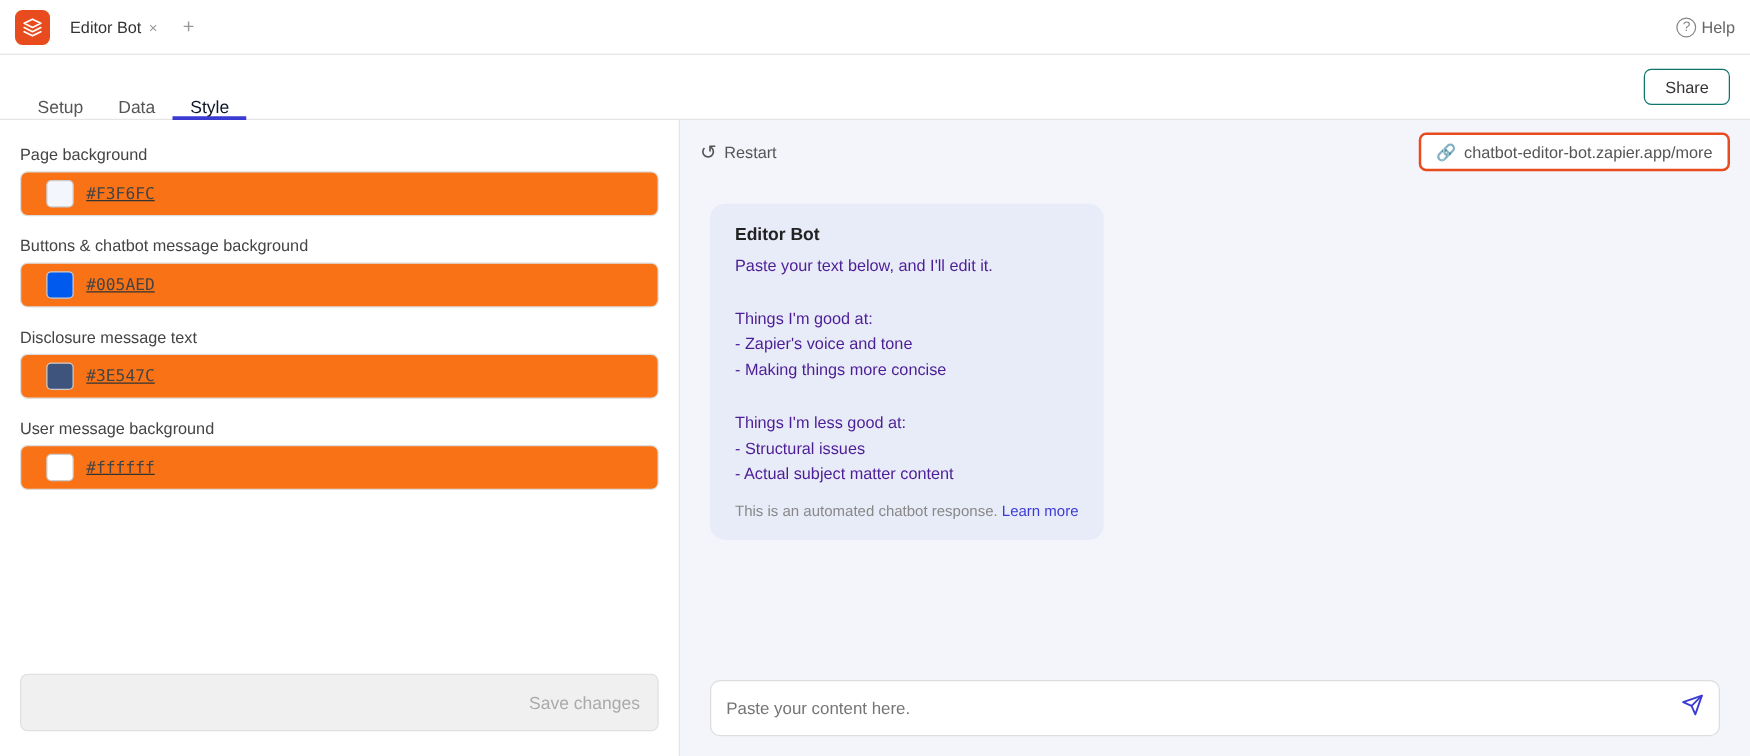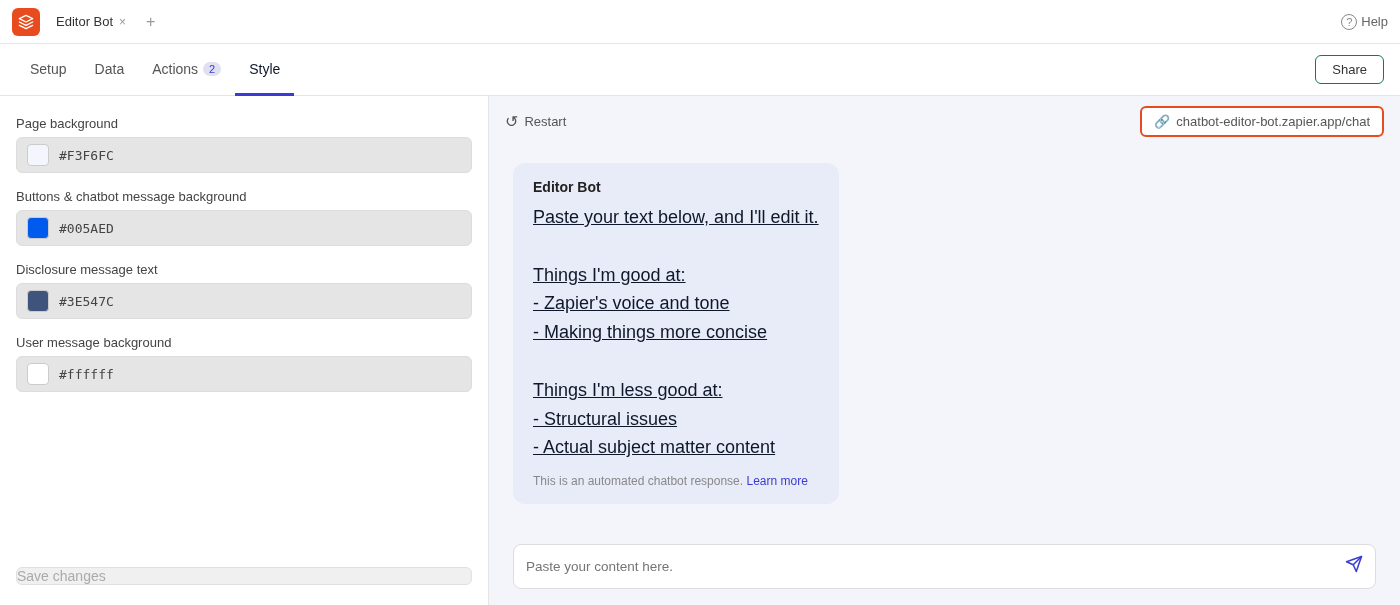--- a/index.html
+++ b/index.html
@@ -46,21 +46,21 @@
     .nav-tabs {
       display: flex;
       align-items: center;
       height: 52px;
       background: #fff;
       border-bottom: 1px solid #e5e5e5;
       padding: 0 16px;
     }
     .nav-tab {
       height: 100%;
-      display: flex; align-items: center;
+      display: flex; align-items: flex-end;
       padding: 0 14px;
       font-size: 14px;
       color: #555;
       cursor: pointer;
       position: relative;
       border-bottom: 3px solid transparent;
       margin-bottom: -1px;
     }
     .nav-tab.active {
       color: #0f172a;
@@ -90,58 +90,60 @@
 
     
     .main-layout {
       display: flex;
       height: calc(605px - 44px - 52px);
       overflow: hidden;
     }
 
     
     .left-panel {
-      width: 489px;
+      width: 544px;
       flex-shrink: 0;
       background: #fff;
       border-right: 1px solid #e5e5e5;
       padding: 20px 16px;
       display: flex;
       flex-direction: column;
       gap: 16px;
       overflow-y: auto;
     }
     .field-group { display: flex; flex-direction: column; gap: 6px; }
     .field-label { font-size: 13px; color: #444; font-weight: 400; }
     .color-input-row {
       display: flex;
       align-items: center;
       border: 1px solid #ddd;
       border-radius: 6px;
-      padding: 6px 10px;
+      padding: 6px 20px;
       gap: 10px;
-      background: #e5e5e5;
+      background: #f97316;
+      text-decoration: underline;
     }
     .color-swatch {
       width: 22px; height: 22px;
       border-radius: 4px;
       border: 1px solid #ccc;
       flex-shrink: 0;
     }
     .color-value {
       font-size: 13px;
       color: #444;
       font-family: monospace;
     }
     .save-btn {
       margin-top: auto;
       background: #f0f0f0;
       border: 1px solid #e0e0e0;
       border-radius: 6px;
-      text-align: left;
+      padding: 14px;
+      text-align: right;
       font-size: 14px;
       color: #aaa;
       cursor: default;
       font-weight: 500;
     }
 
     
     .right-panel {
       flex: 1;
       background: #f3f5fb;
@@ -184,24 +186,23 @@
       max-width: 680px;
       align-self: flex-start;
     }
     .chat-bubble-title {
       font-weight: 600;
       font-size: 14px;
       margin-bottom: 8px;
       color: #222;
     }
     .chat-bubble-body {
-      font-size: 18px;
+      font-size: 13px;
       line-height: 1.6;
-      color: #0f172a;
-      text-decoration: underline;
+      color: #4c1d95;
     }
     .chat-bubble-footer {
       margin-top: 12px;
       font-size: 12px;
       color: #888;
     }
     .chat-bubble-footer a {
       color: #3b3bd4;
       cursor: pointer;
     }
@@ -251,24 +252,20 @@
   </div>
 </div>
 
 <div class="nav-tabs">
   <div class="nav-tab">
     <span>Setup</span>
   </div>
   <div class="nav-tab">
     <span>Data</span>
   </div>
-  <div class="nav-tab">
-    <span>Actions</span>
-    <span class="badge">2</span>
-  </div>
   <div class="nav-tab active">
     <span>Style</span>
   </div>
   <div class="nav-tabs-right">
     <button class="share-btn">Share</button>
   </div>
 </div>
 
 <div class="main-layout">
 
@@ -312,21 +309,21 @@
 
   <div class="right-panel">
 
     <div class="right-panel-header">
       <div class="restart-btn">
         <span style="font-size:16px; color:#555;">↺</span>
         <span>Restart</span>
       </div>
       <div class="url-bar">
         <span style="font-size:13px; color:#888;">🔗</span>
-        <span>chatbot-editor-bot.zapier.app/chat</span>
+        <span>chatbot-editor-bot.zapier.app/more</span>
       </div>
     </div>
 
     <div class="chat-area">
       <div class="chat-bubble">
         <div class="chat-bubble-title">Editor Bot</div>
         <div class="chat-bubble-body">
           Paste your text below, and I'll edit it.<br><br>
           Things I'm good at:<br>
           - Zapier's voice and tone<br>

